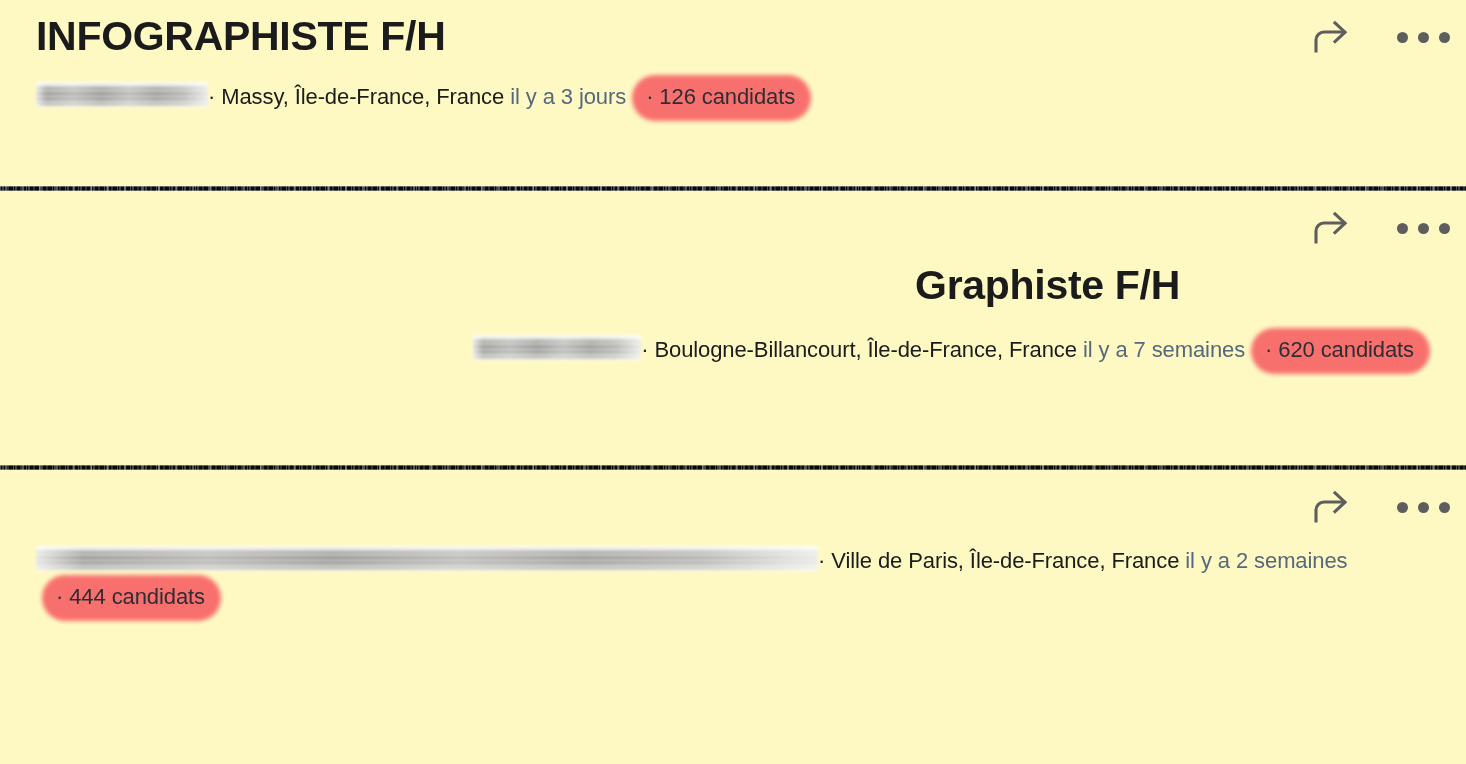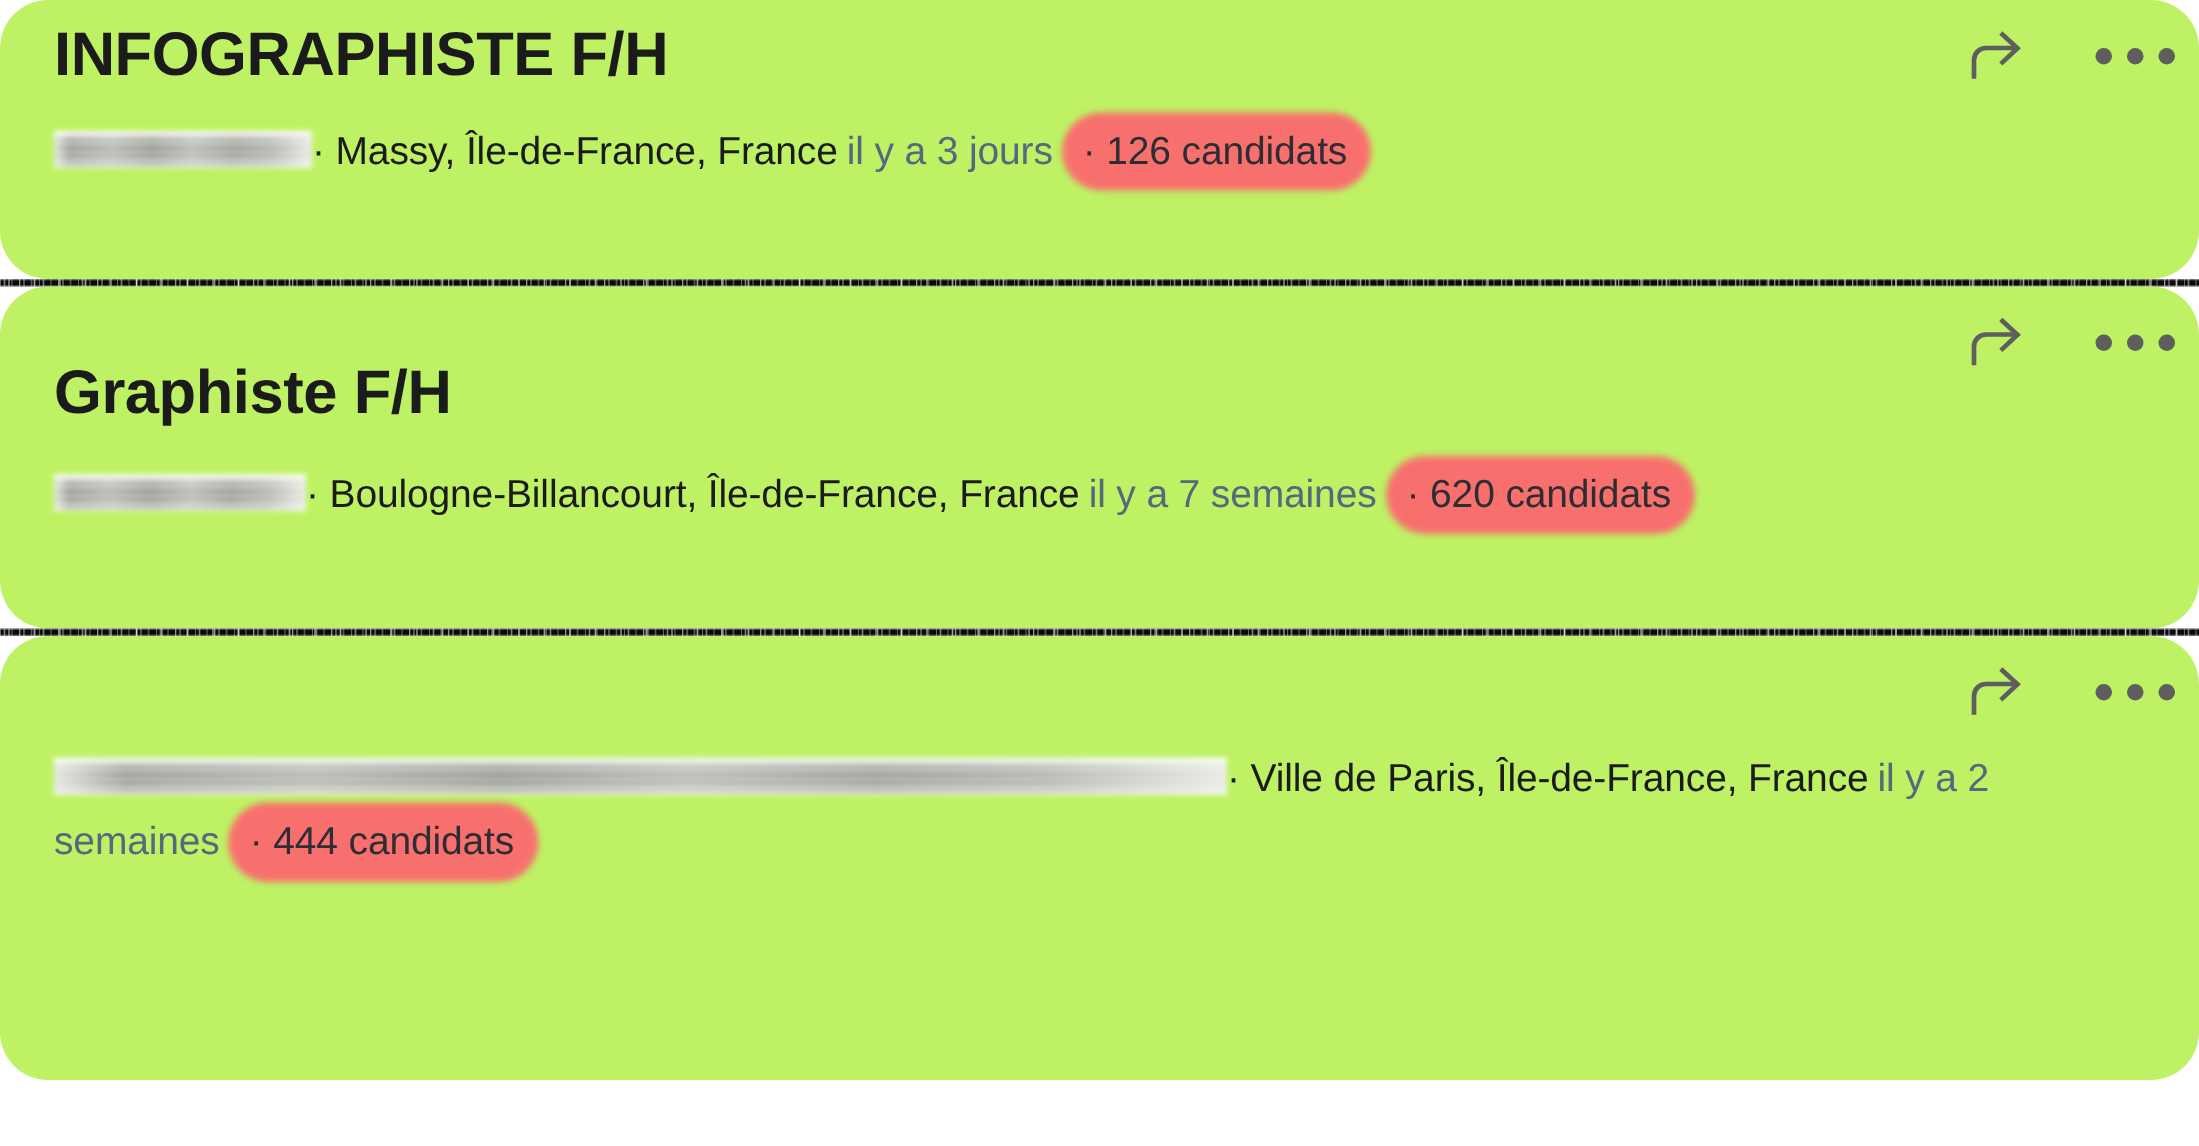--- a/index.html
+++ b/index.html
@@ -19,22 +19,21 @@
 
   #job-list {
     width: 1466px;
     position: relative;
   }
 
   .job-card {
     position: relative;
     box-sizing: border-box;
     padding: 0 36px;
-    background: #bef264;
-    border-radius: 32px;
+    background: #fef9c3;
   }
 
   
   .divider {
     position: relative;
     height: 5px;
     width: 100%;
     background-color: #0b0b0b;
     background-image:
       repeating-linear-gradient(90deg,
@@ -61,21 +60,21 @@
     color: #1b1b1b;
     letter-spacing: -0.3px;
     line-height: 1.12;
     margin: 0;
     padding-right: 250px;
     white-space: nowrap;
   }
 
   
   .job-meta {
-    font-size: 26px;
+    font-size: 22px;
     line-height: 1.55;
     color: #1b1b1b;
     letter-spacing: -0.1px;
   }
   .meta-inner { display: inline; }
 
   
   .company-redacted {
     display: inline-block;
     vertical-align: -3px;
@@ -187,21 +186,21 @@
             <i></i>
             <i></i>
             <i></i>
           </span>
         </button>
       </div>
       <h2 class="job-title">INFOGRAPHISTE F/H</h2>
       <div class="job-meta" style="margin-top: 18px;"><span class="meta-inner"><span class="company-redacted" style="width: 172px;"></span><span class="sep">·</span> <span class="location">Massy, Île-de-France, France</span><span class="posted-ago">il y a 3 jours</span><span class="candidates-badge">· 126 candidats</span></span></div>
     </div>
     <div class="divider"></div>
-    <div class="job-card" style="height: 228px; padding-top: 48px;">
+    <div class="job-card" style="height: 274px; padding-top: 72px; text-align: right;">
       <div class="card-actions">
         <button class="icon-btn">
           <span>
             <svg width="40" height="34" viewBox="0 0 40 34" fill="none" xmlns="http://www.w3.org/2000/svg">
               <path d="M3 31 L3 20 A8 8 0 0 1 11 12 L31 12" stroke="#5e5e5e" stroke-width="3.1" stroke-linecap="square" fill="none"></path>
               <path d="M22 3 L32 12.2 L22 21.5" stroke="#5e5e5e" stroke-width="3.1" stroke-linecap="square" stroke-linejoin="miter" fill="none"></path>
             </svg>
           </span>
         </button>
         <button class="icon-btn">

